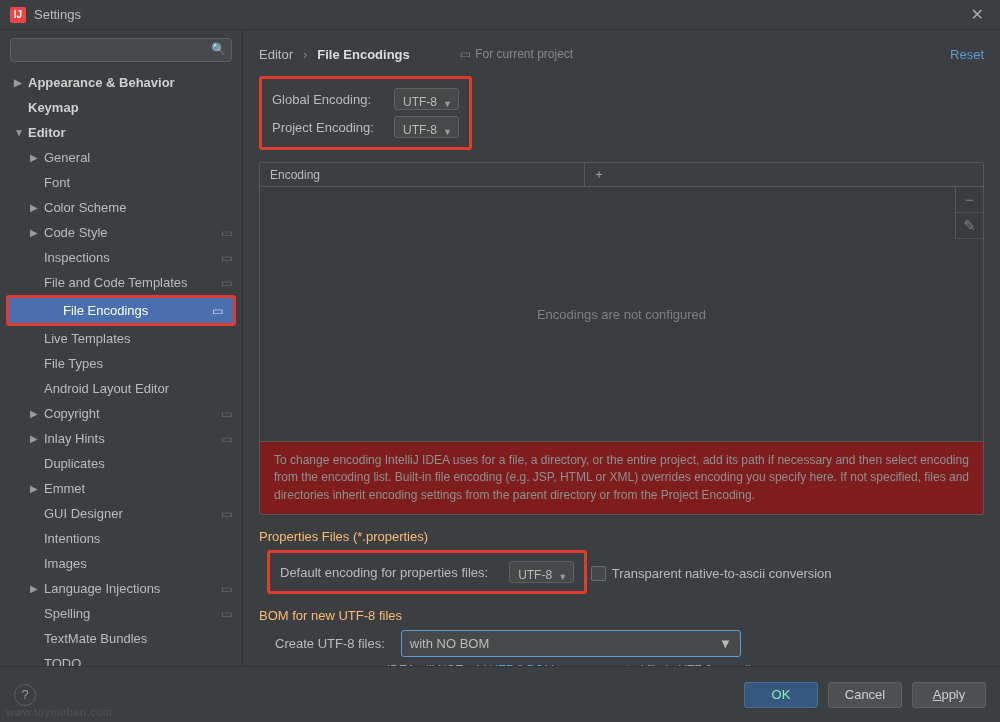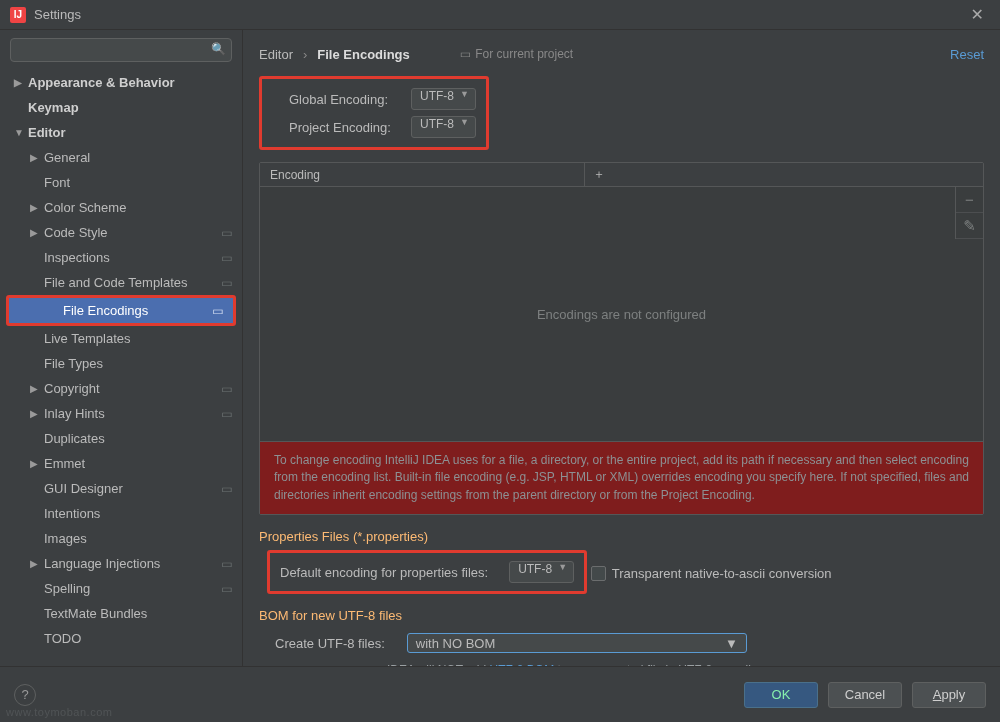--- a/index.html
+++ b/index.html
@@ -72,25 +72,25 @@
   .breadcrumb .crumb.active { font-weight: 600; color: #dcdcdc; }
   .breadcrumb .sep { color: #888; }
   .breadcrumb .scope { margin-left: 40px; color: #888; font-size: 12px; display:flex; align-items:center; gap:4px;}
   .breadcrumb .reset { margin-left: auto; color: #5a9bd4; cursor: pointer; }
 
   .encoding-box {
     display: inline-block; padding: 6px 10px;
     margin-top: 8px;
   }
   .enc-row { display: flex; align-items: center; height: 28px; gap: 10px; }
-  .enc-label { width: 112px; color: #bbbbbb; margin-left: 17px; }
+  .enc-label { width: 112px; color: #bbbbbb; }
   .combo {
     background: #45494a; border: 1px solid #5e6060;
     border-radius: 3px; height: 22px;
-    display: inline-flex; align-items: flex-start;
+    display: inline-flex; align-items: flex-end;
     padding: 0 6px 0 8px; color: #bbbbbb;
     gap: 6px; cursor: pointer; font-size: 12px;
     min-width: 64px;
   }
   .combo .tri { font-size: 9px; color: #9a9a9a; }
 
   .table-wrap { margin-top: 12px; border: 1px solid #555758; border-radius: 2px;}
   .table-header {
     display: flex; height: 24px; background: #3c3f41;
     border-bottom: 1px solid #555758;
@@ -134,21 +134,21 @@
   .prop-row + .check-row {
     display: inline-flex; align-items: center; gap: 6px;
     color: #bbbbbb; vertical-align: middle;
   }
   .checkbox {
     width: 15px; height: 15px; border: 1px solid #6b6d6e;
     background: #43494a; border-radius: 2px;
   }
   .wide-combo {
     background: #45494a; border: 1px solid #5a9bd4;
-    border-radius: 3px; height: 20px;
+    border-radius: 3px; height: 27px;
     display: inline-flex; align-items: center; justify-content: space-between;
     padding: 0 8px; color: #bbbbbb; width: 340px;
     cursor: pointer;
   }
   .post-note { font-size: 12px; color: #9aa0a3; margin-left: 128px; margin-top: 6px; }
   .post-note .link { color: #5a9bd4; }
 
   .footer {
     position: absolute; bottom: 0; left:0; right:0;
     height: 56px; border-top: 1px solid #323232;
@@ -242,20 +242,24 @@
             <span class="badge">▭</span>
           </div>
         </div>
         <div class="tree-item lvl1">
           <span class="arrow">&nbsp;</span>
           <span>Live Templates</span>
         </div>
         <div class="tree-item lvl1">
           <span class="arrow">&nbsp;</span>
           <span>File Types</span>
+        </div>
+        <div class="tree-item lvl1">
+          <span class="arrow">&nbsp;</span>
+          <span>Android Layout Editor</span>
         </div>
         <div class="tree-item lvl1">
           <span class="arrow">▶</span>
           <span>Copyright</span>
           <span class="badge">▭</span>
         </div>
         <div class="tree-item lvl1">
           <span class="arrow">▶</span>
           <span>Inlay Hints</span>
           <span class="badge">▭</span>
@@ -363,21 +367,21 @@
       <span class="check-row">
         <span class="checkbox"></span>
         <span>Transparent native-to-ascii conversion</span>
       </span>
     </div>
 
     
     <div class="section-title">
       <span>BOM for new UTF-8 files</span>
     </div>
-    <div class="enc-row" style="margin-left:16px; margin-top:6px; gap:22px;">
+    <div class="enc-row" style="margin-left:16px; margin-top:6px; gap:16px;">
       <span>Create UTF-8 files:</span>
       <span class="wide-combo">
         <span>with NO BOM</span>
           <span class="tri">▼</span>
       </span>
     </div>
     <div class="post-note">
       <span>IDEA will NOT add </span><span class="link">UTF-8 BOM</span><span> to every created file in UTF-8 encoding</span>
     </div>
 

